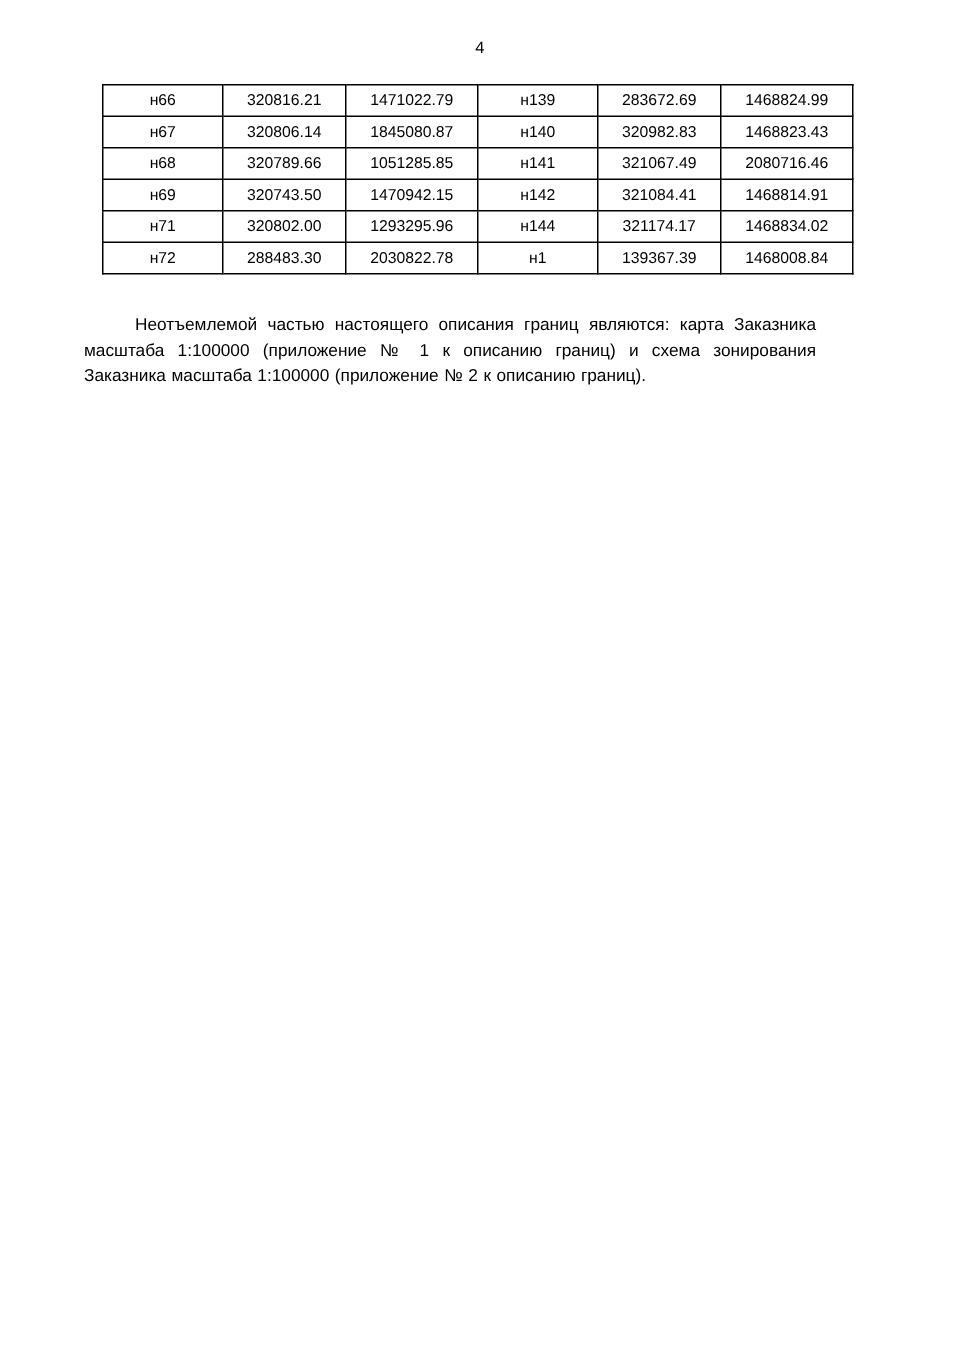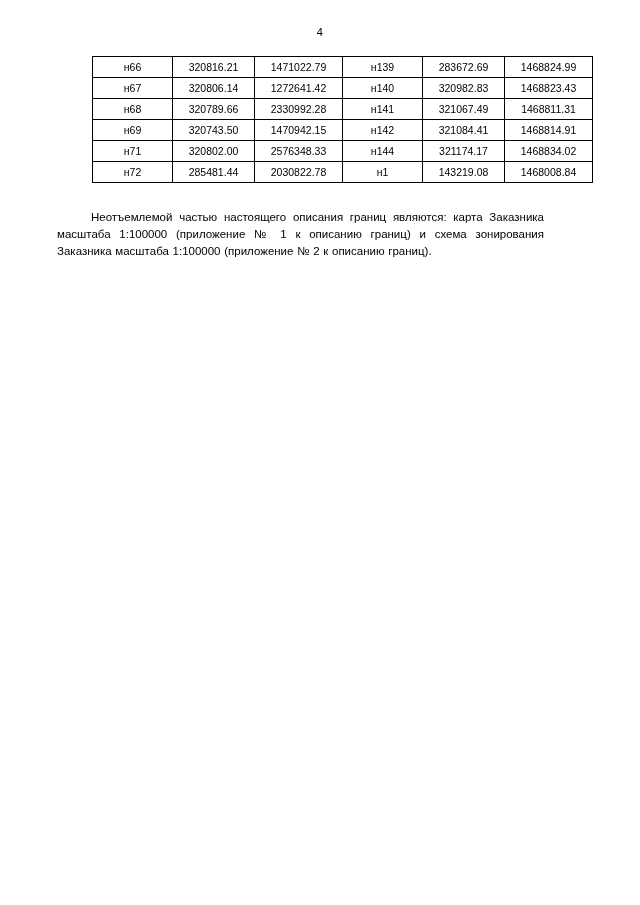--- a/index.html
+++ b/index.html
@@ -23,21 +23,21 @@
   }
   .page-number {
     text-align: center;
     font-size: 11px;
     margin-top: 26px;
     margin-bottom: 0;
     letter-spacing: 0.2px;
   }
   .table-wrap {
     margin-top: 18px;
-    padding-left: 92px;
+    padding-left: 68px;
     padding-right: 100px;
   }
   table.coords {
     border-collapse: collapse;
     width: 440px;
     table-layout: fixed;
   }
   table.coords td {
     border: 1px solid #000000;
     height: 20px;
@@ -50,23 +50,22 @@
   }
   table.coords col.c0 { width: 80px; }
   table.coords col.c1 { width: 82px; }
   table.coords col.c2 { width: 88px; }
   table.coords col.c3 { width: 80px; }
   table.coords col.c4 { width: 82px; }
   table.coords col.c5 { width: 88px; }
 
   .para-wrap {
     margin-top: 26px;
-    padding-left: 38px;
+    padding-left: 56px;
     padding-right: 96px;
-    margin-left: 19px;
   }
   p.body-text {
     font-size: 11.5px;
     line-height: 17px;
     text-align: justify;
     text-indent: 34px;
     margin: 0;
     word-spacing: 0.5px;
   }
 </style>
@@ -92,55 +91,55 @@
           <td>н66</td>
           <td>320816.21</td>
           <td>1471022.79</td>
           <td>н139</td>
           <td>283672.69</td>
           <td>1468824.99</td>
         </tr>
         <tr>
           <td>н67</td>
           <td>320806.14</td>
-          <td>1272641.42</td>
+          <td>1845080.87</td>
           <td>н140</td>
           <td>320982.83</td>
           <td>1468823.43</td>
         </tr>
         <tr>
           <td>н68</td>
           <td>320789.66</td>
-          <td>2330992.28</td>
+          <td>1051285.85</td>
           <td>н141</td>
           <td>321067.49</td>
-          <td>1468811.31</td>
+          <td>2080716.46</td>
         </tr>
         <tr>
           <td>н69</td>
           <td>320743.50</td>
           <td>1470942.15</td>
           <td>н142</td>
           <td>321084.41</td>
           <td>1468814.91</td>
         </tr>
         <tr>
           <td>н71</td>
           <td>320802.00</td>
-          <td>2576348.33</td>
+          <td>1293295.96</td>
           <td>н144</td>
           <td>321174.17</td>
           <td>1468834.02</td>
         </tr>
         <tr>
           <td>н72</td>
-          <td>285481.44</td>
+          <td>288483.30</td>
           <td>2030822.78</td>
           <td>н1</td>
-          <td>143219.08</td>
+          <td>139367.39</td>
           <td>1468008.84</td>
         </tr>
       </tbody>
     </table>
   </div>
 
   <div class="para-wrap">
     <p class="body-text">Неотъемлемой частью настоящего описания границ являются: карта Заказника масштаба 1:100000 (приложение № 1 к описанию границ) и схема зонирования Заказника масштаба 1:100000 (приложение № 2 к описанию границ).</p>
   </div>
 

